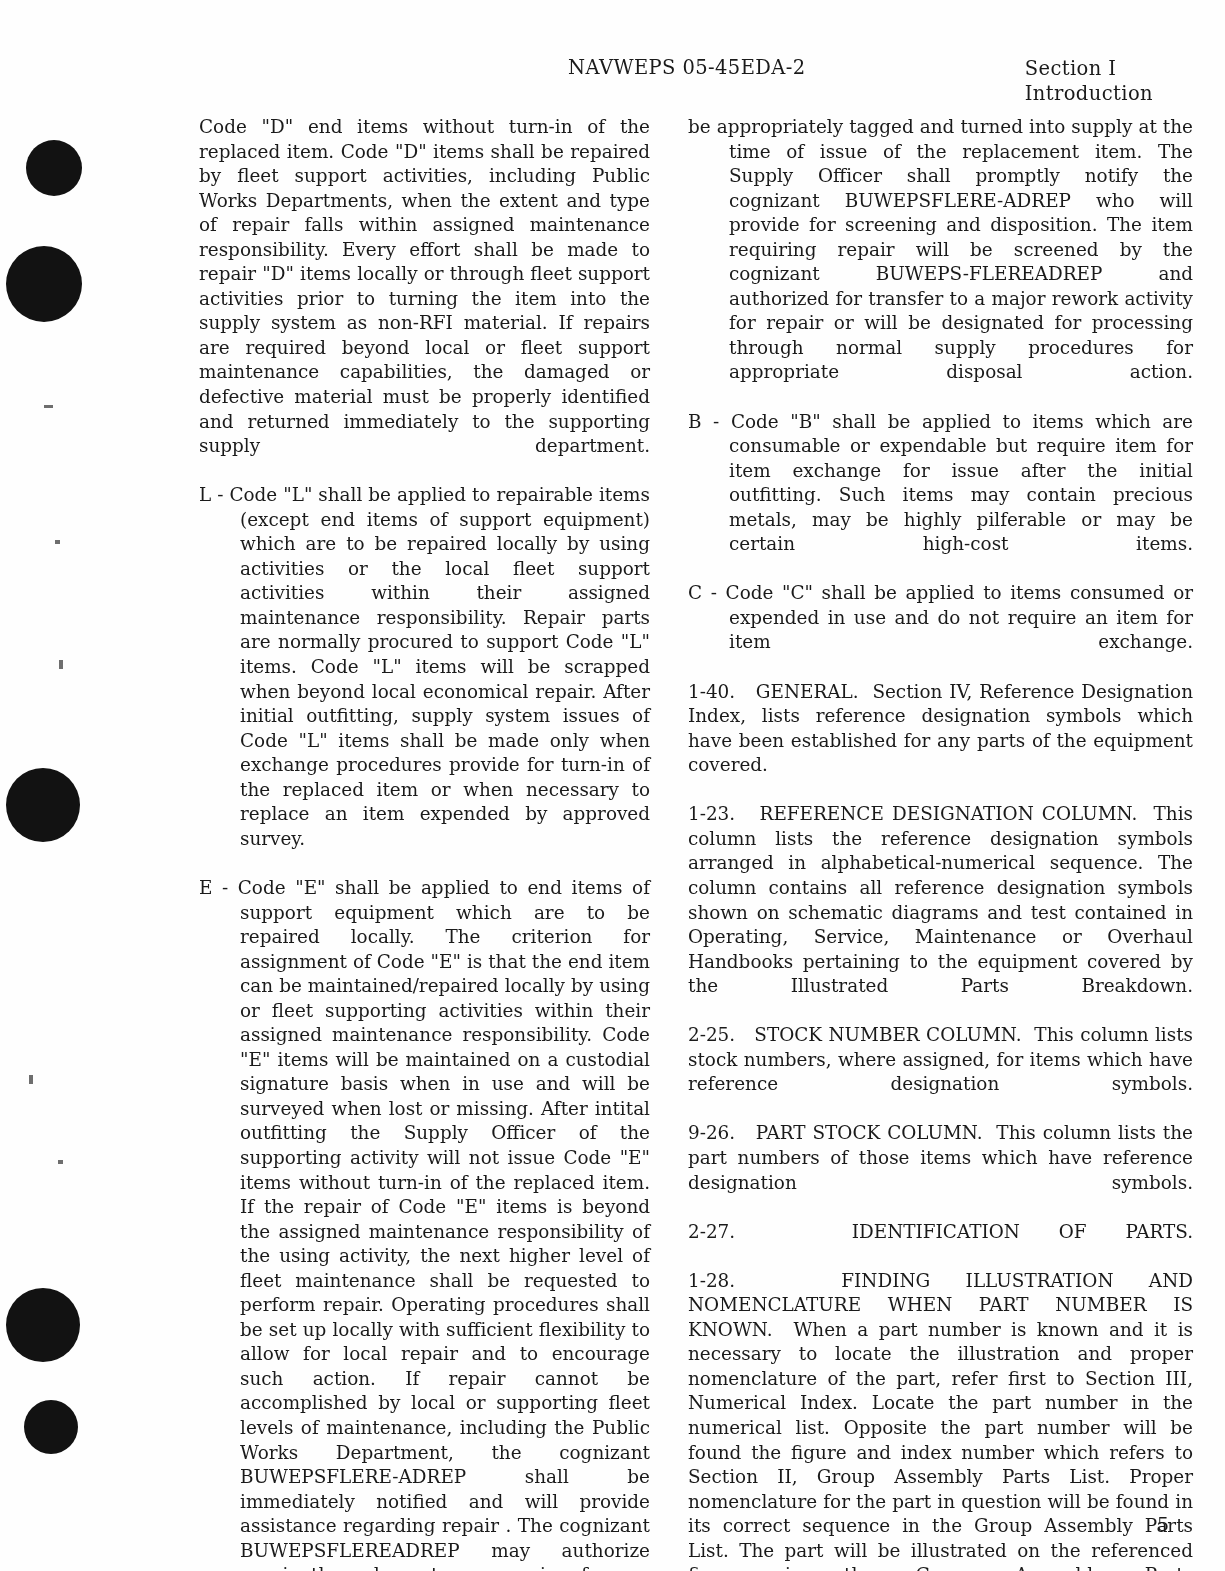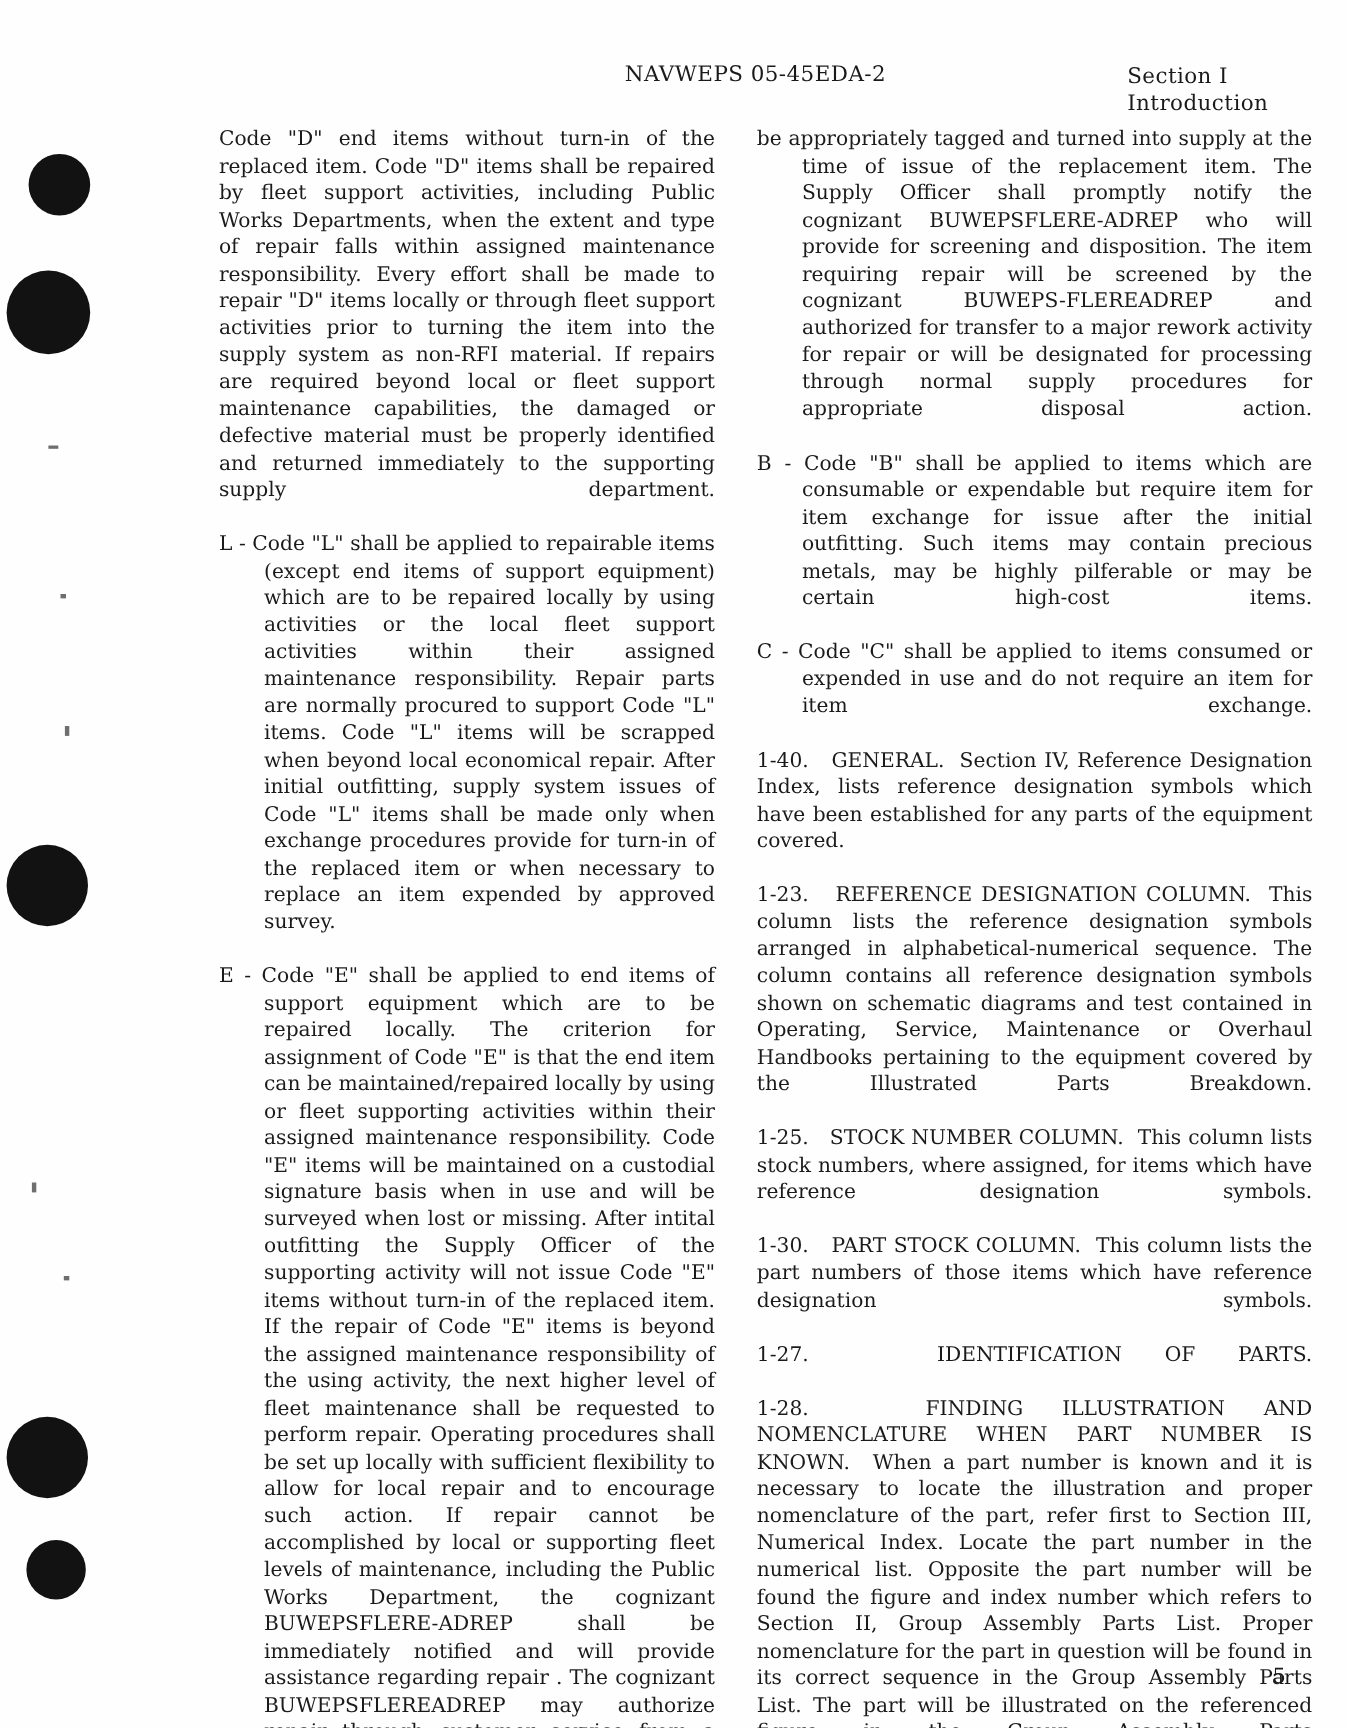--- a/index.html
+++ b/index.html
@@ -131,21 +131,21 @@
       <div class="coded gap"><span class="tag">L - </span><span>Code "L" shall be applied to repairable items (except end items of support equipment) which are to be repaired locally by using activities or the local fleet support activities within their assigned maintenance responsibility. Repair parts are normally procured to support Code "L" items. Code "L" items will be scrapped when beyond local economical repair. After initial outfitting, supply system issues of Code "L" items shall be made only when exchange procedures provide for turn-in of the replaced item or when necessary to replace an item expended by approved survey.</span></div>
       <div class="coded gap"><span class="tag">E - </span><span>Code "E" shall be applied to end items of support equipment which are to be repaired locally. The criterion for assignment of Code "E" is that the end item can be maintained/repaired locally by using or fleet supporting activities within their assigned maintenance responsibility. Code "E" items will be maintained on a custodial signature basis when in use and will be surveyed when lost or missing. After intital outfitting the Supply Officer of the supporting activity will not issue Code "E" items without turn-in of the replaced item. If the repair of Code "E" items is beyond the assigned maintenance responsibility of the using activity, the next higher level of fleet maintenance shall be requested to perform repair. Operating procedures shall be set up locally with sufficient flexibility to allow for local repair and to encourage such action. If repair cannot be accomplished by local or supporting fleet levels of maintenance, including the Public Works Department, the cognizant BUWEPSFLERE-ADREP shall be immediately notified and will provide assistance regarding repair . The cognizant BUWEPSFLEREADREP may authorize repair through customer service from a major rework activity. If repair of Code "E" items cannot be accomplished locally or through customer service in time to meet operational maintenance requirements, a ready-for-issue replacement item may be requisitioned. The Code "E" item requiring repair beyond the capability of the highest level of fleet maintenance must</span></div>
     </div>
 
   <div class="col col-right" id="col-right">
       <div class="coded"><span>be appropriately tagged and turned into supply at the time of issue of the replacement item. The Supply Officer shall promptly notify the cognizant BUWEPSFLERE-ADREP who will provide for screening and disposition. The item requiring repair will be screened by the cognizant BUWEPS-FLEREADREP and authorized for transfer to a major rework activity for repair or will be designated for processing through normal supply procedures for appropriate disposal action.</span></div>
       <div class="coded gap"><span class="tag">B - </span><span>Code "B" shall be applied to items which are consumable or expendable but require item for item exchange for issue after the initial outfitting. Such items may contain precious metals, may be highly pilferable or may be certain high-cost items.</span></div>
       <div class="coded gap"><span class="tag">C - </span><span>Code "C" shall be applied to items consumed or expended in use and do not require an item for item exchange.</span></div>
       <div class="numbered gap"><span>1-40.</span>&nbsp;&nbsp; <span>GENERAL.</span>&nbsp; <span>Section IV, Reference Designation Index, lists reference designation symbols which have been established for any parts of the equipment covered.</span></div>
       <div class="numbered gap"><span>1-23.</span>&nbsp;&nbsp; <span>REFERENCE DESIGNATION COLUMN.</span>&nbsp; <span>This column lists the reference designation symbols arranged in alphabetical-numerical sequence. The column contains all reference designation symbols shown on schematic diagrams and test contained in Operating, Service, Maintenance or Overhaul Handbooks pertaining to the equipment covered by the Illustrated Parts Breakdown.</span></div>
-      <div class="numbered gap"><span>1-25.</span>&nbsp;&nbsp; <span>STOCK NUMBER COLUMN.</span>&nbsp; <span>This column lists stock numbers, where assigned, for items which have reference designation symbols.</span></div>
-      <div class="numbered gap"><span>1-30.</span>&nbsp;&nbsp; <span>PART STOCK COLUMN.</span>&nbsp; <span>This column lists the part numbers of those items which have reference designation symbols.</span></div>
-      <div class="numbered gap"><span>1-27.</span>&nbsp;&nbsp; <span>IDENTIFICATION OF PARTS.</span></div>
+      <div class="numbered gap"><span>2-25.</span>&nbsp;&nbsp; <span>STOCK NUMBER COLUMN.</span>&nbsp; <span>This column lists stock numbers, where assigned, for items which have reference designation symbols.</span></div>
+      <div class="numbered gap"><span>9-26.</span>&nbsp;&nbsp; <span>PART STOCK COLUMN.</span>&nbsp; <span>This column lists the part numbers of those items which have reference designation symbols.</span></div>
+      <div class="numbered gap"><span>2-27.</span>&nbsp;&nbsp; <span>IDENTIFICATION OF PARTS.</span></div>
       <div class="numbered gap"><span>1-28.</span>&nbsp;&nbsp; <span>FINDING ILLUSTRATION AND NOMENCLATURE WHEN PART NUMBER IS KNOWN.</span>&nbsp; <span>When a part number is known and it is necessary to locate the illustration and proper nomenclature of the part, refer first to Section III, Numerical Index. Locate the part number in the numerical list. Opposite the part number will be found the figure and index number which refers to Section II, Group Assembly Parts List. Proper nomenclature for the part in question will be found in its correct sequence in the Group Assembly Parts List. The part will be illustrated on the referenced figure in the Group Assembly Parts</span></div>
     </div>
 
   <div class="page-number">5</div>
 
 </div>
 
 </body></html>

